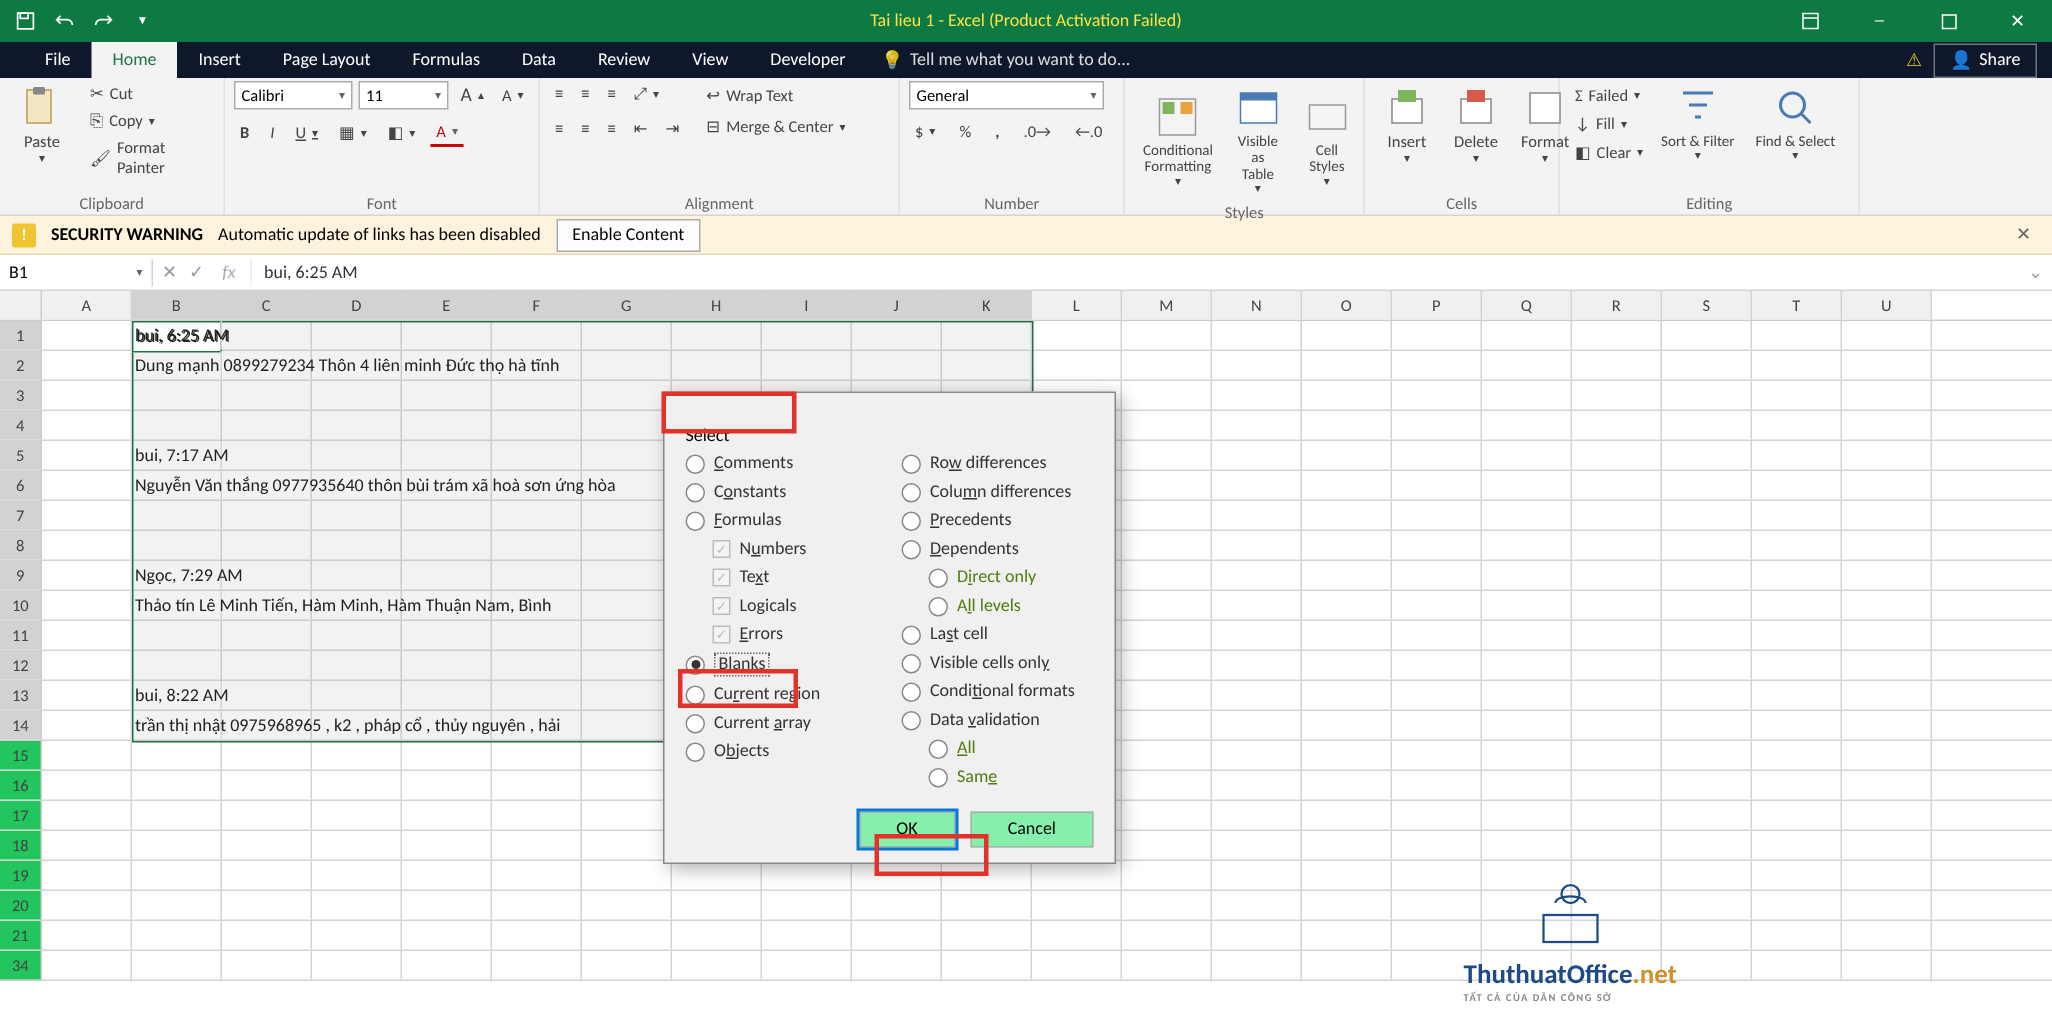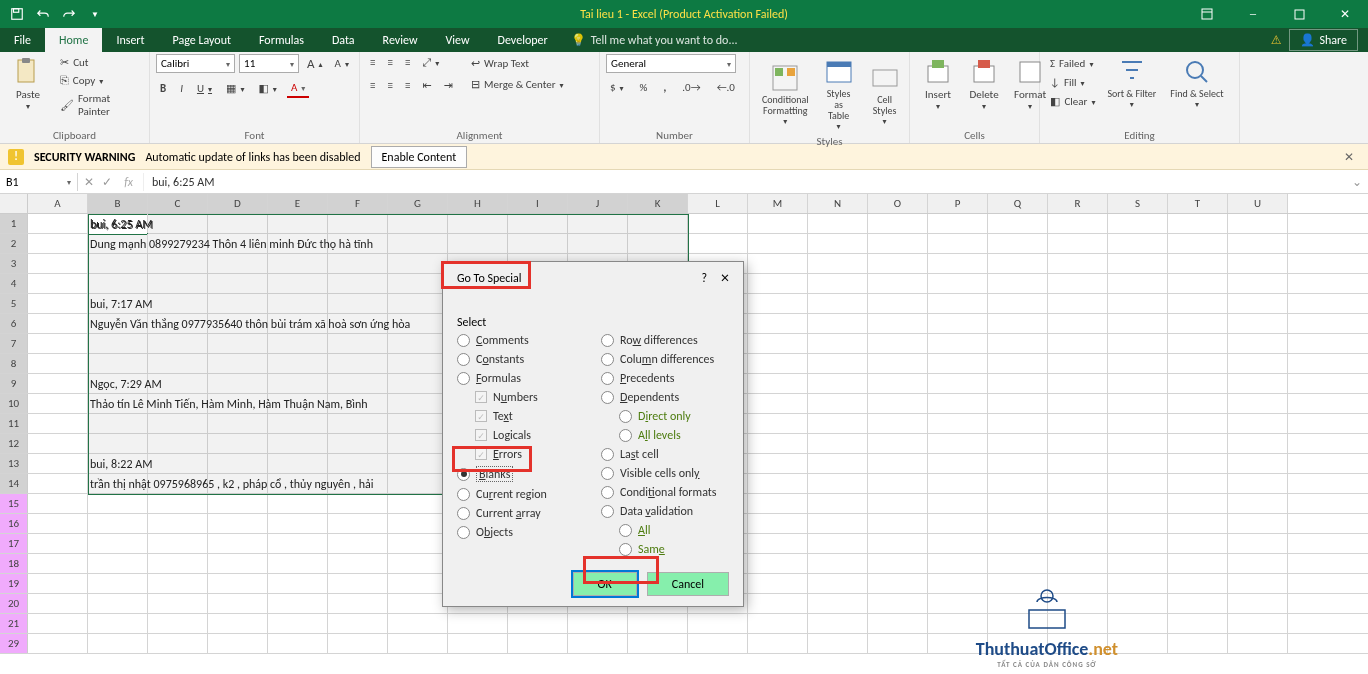--- a/index.html
+++ b/index.html
@@ -3,74 +3,74 @@
 <meta charset="utf-8">
 <style>
 *{margin:0;padding:0;box-sizing:border-box;font-family:"Segoe UI",Calibri,sans-serif;user-select:none}
 body{width:1368px;height:674px;background:#fff;position:relative;overflow:hidden;font-size:12px}
 .titlebar{height:28px;background:#0d7a43;display:flex;align-items:center;color:#fff;position:relative}
 .qat{display:flex;align-items:center;gap:4px;padding-left:6px}
 .qat-btn{width:22px;height:22px;display:flex;align-items:center;justify-content:center;color:#fff}
 .title-text{position:absolute;left:50%;transform:translateX(-50%);font-size:12px;color:#fde047}
 .win-controls{margin-left:auto;display:flex}
 .win-btn{width:46px;height:28px;display:flex;align-items:center;justify-content:center;color:#fff}
-.ribbon-tabs{height:24px;background:#14532d;display:flex;align-items:center;color:#fff;font-size:12px;padding-left:0}
+.ribbon-tabs{height:24px;background:#0f172a;display:flex;align-items:center;color:#fff;font-size:12px;padding-left:16px}
 .ribbon-tab{padding:0 14px;height:24px;display:flex;align-items:center;cursor:pointer}
 .ribbon-tab.active{background:#f3f3f3;color:#217346}
 .tell-me{margin-left:10px;display:flex;align-items:center;gap:4px;opacity:.85}
 .share-area{margin-left:auto;display:flex;align-items:center;gap:8px;padding-right:10px}
 .share-btn{padding:3px 10px;border:1px solid rgba(255,255,255,.4);display:flex;align-items:center;gap:4px}
 .ribbon{height:92px;background:#f3f3f3;border-bottom:1px solid #d4d4d4;display:flex}
 .rib-group{border-right:1px solid #e0e0e0;display:flex;flex-direction:column;padding:2px 6px 0}
 .rib-group-label{font-size:11px;color:#666;text-align:center;padding:2px 0 1px;margin-top:auto}
 .rib-row{display:flex;align-items:center;gap:2px}
 .rib-col{display:flex;flex-direction:column;gap:1px}
 .rib-btn{padding:2px 4px;display:flex;align-items:center;gap:4px;font-size:11px;color:#444}
 .rib-big{flex-direction:column;padding:2px 6px;text-align:center;gap:0}
 .rib-big svg,.rib-big .ico{width:32px;height:32px}
 .font-box{border:1px solid #ababab;background:#fff;padding:2px 4px;font-size:11px;display:flex;align-items:center;min-width:60px}
 .dd-arrow{margin-left:auto;font-size:8px;color:#666}
 .warning-bar{height:26px;background:#fef4dd;border-bottom:1px solid #e5d8b5;display:flex;align-items:center;padding:0 8px;font-size:12px;gap:10px}
 .warn-ico{width:16px;height:16px;background:#f0c430;border-radius:2px;display:flex;align-items:center;justify-content:center;color:#fff;font-weight:bold;font-size:11px}
 .warn-btn{border:1px solid #ababab;background:#fdfdfd;padding:3px 10px;font-size:12px}
 .warn-close{margin-left:auto;color:#666;padding:0 6px}
 .namebox-row{height:24px;border-bottom:1px solid #d4d4d4;display:flex;align-items:center;background:#fff}
-.namebox{width:78px;border-right:1px solid #d4d4d4;padding:2px 6px;font-size:12px;display:flex;align-items:center}
+.namebox{width:102px;border-right:1px solid #d4d4d4;padding:2px 6px;font-size:12px;display:flex;align-items:center}
 .fx-area{display:flex;align-items:center;gap:8px;padding:0 6px;color:#999}
 .fx-btn{padding:0 4px;color:#aaa;font-style:italic}
 .formula-bar{flex:1;padding:2px 8px;font-size:12px;color:#333;border-left:1px solid #eee}
 .grid-area{position:relative;background:#fff}
 .col-headers{height:20px;display:flex;border-bottom:1px solid #ccc;background:#fff}
 .corner{width:28px;border-right:1px solid #ccc;background:#f0f0f0}
 .col-h{width:60px;border-right:1px solid #d4d4d4;text-align:center;font-size:11px;color:#444;line-height:20px;background:#f0f0f0}
 .col-h.sel{background:#d2d2d2}
 .rows{display:flex;flex-direction:column}
 .row{display:flex;height:20px;border-bottom:1px solid #d4d4d4}
-.row-h{width:28px;border-right:1px solid #ccc;text-align:center;font-size:11px;color:#444;line-height:20px;background:#f0abfc}
+.row-h{width:28px;border-right:1px solid #ccc;text-align:center;font-size:11px;color:#444;line-height:20px;background:#22c55e}
 .row-h.sel{background:#d2d2d2}
 .cell{width:60px;border-right:1px solid #d4d4d4;font-size:12px;padding:1px 2px;white-space:nowrap;overflow:visible;line-height:18px;color:#222}
 .sel-range{position:absolute;border:1.5px solid #217346;background:rgba(150,150,150,.12);pointer-events:none}
 .active-cell{position:absolute;border:1.5px solid #217346;background:#fff;pointer-events:none;font-size:12px;padding:1px 2px;line-height:18px;color:#222;white-space:nowrap}
 .dialog{position:absolute;background:#f0f0f0;border:1px solid #888;box-shadow:3px 3px 12px rgba(0,0,0,.3);font-size:12px}
 .dialog-title{padding:6px 10px;font-size:12px;display:flex;align-items:center}
 .dlg-close{margin-left:auto;padding:0 4px;display:flex;gap:14px;align-items:center}
 .dialog-body{padding:6px 14px 10px}
 .dlg-label{margin:16px 0 4px}
 .radio-cols{display:flex;gap:14px}
 .radio-col{display:flex;flex-direction:column;gap:5px;min-width:130px}
 .radio-item{display:flex;align-items:center;gap:6px;font-size:12px;color:#333}
 .radio-item.dis{color:#4d7c0f}
 .radio-item.indent{margin-left:18px}
 .radio{width:13px;height:13px;border:1px solid #888;border-radius:50%;display:flex;align-items:center;justify-content:center;background:#fff}
 .radio.on::after{content:"";width:6px;height:6px;background:#333;border-radius:50%}
 .chk{width:12px;height:12px;border:1px solid #bbb;background:#f4f4f4;display:flex;align-items:center;justify-content:center;color:#bbb;font-size:9px}
 .dlg-buttons{display:flex;justify-content:flex-end;gap:10px;margin-top:16px}
 .dlg-btn{border:1px solid #adadad;background:#86efac;padding:4px 24px;font-size:12px}
 .dlg-btn.primary{outline:2px solid #0078d7}
-.watermark{position:absolute;right:250px;top:390px;color:#1e4b87;font-weight:bold;font-size:18px;text-align:center;pointer-events:none}
+.watermark{position:absolute;right:250px;top:390px;color:#1e4b87;font-weight:bold;font-size:18px;text-align:left;pointer-events:none}
 .red-box{border:3px solid #e4322b;pointer-events:none;position:absolute}
 </style>
 </head>
 <body>
 
 <div class="titlebar">
   <div class="qat">
     <div class="qat-btn">
         <svg width="14" height="14" viewBox="0 0 16 16" fill="none" stroke="#fff" stroke-width="1.3">
           <rect x="2" y="2" width="12" height="12"></rect>
@@ -236,21 +236,21 @@
             <rect x="18" y="6" width="8" height="8" fill="#e8a33d"></rect>
           </svg>
           <span style="font-size:10px;line-height:11px">Conditional Formatting</span>
           <span style="font-size:8px">▾</span>
         </div>
       <div class="rib-btn rib-big">
           <svg class="ico" viewBox="0 0 32 32">
             <rect x="4" y="6" width="24" height="20" fill="#fff" stroke="#4a7bb5"></rect>
             <rect x="4" y="6" width="24" height="5" fill="#4a7bb5"></rect>
           </svg>
-          <span style="font-size:10px;line-height:11px">Styles as Table</span>
+          <span style="font-size:10px;line-height:11px">Visible as Table</span>
           <span style="font-size:8px">▾</span>
         </div>
       <div class="rib-btn rib-big">
           <svg class="ico" viewBox="0 0 32 32">
             <rect x="4" y="8" width="24" height="16" fill="#f4f4f4" stroke="#999"></rect>
           </svg>
           <span style="font-size:10px;line-height:11px">Cell Styles</span>
           <span style="font-size:8px">▾</span>
         </div>
     </div>
@@ -871,21 +871,21 @@
         <div class="cell"></div>
         <div class="cell"></div>
         <div class="cell"></div>
         <div class="cell"></div>
         <div class="cell"></div>
         <div class="cell"></div>
         <div class="cell"></div>
         <div class="cell"></div>
       </div>
       <div class="row">
-        <div class="row-h">29</div>
+        <div class="row-h">34</div>
         <div class="cell"></div>
         <div class="cell"></div>
         <div class="cell"></div>
         <div class="cell"></div>
         <div class="cell"></div>
         <div class="cell"></div>
         <div class="cell"></div>
         <div class="cell"></div>
         <div class="cell"></div>
         <div class="cell"></div>
@@ -909,27 +909,20 @@
         <circle cx="30" cy="12" r="6" fill="none" stroke="#1e4b87" stroke-width="1.5"></circle>
         <rect x="12" y="26" width="36" height="18" fill="none" stroke="#1e4b87" stroke-width="1.5"></rect>
         <path d="M20 18c0-6 20-6 20 0" fill="none" stroke="#1e4b87" stroke-width="1.5"></path>
       </svg>
     <div><span>ThuthuatOffice</span><span style="color:#d0902e">.net</span></div>
     <div style="font-size:7px;font-weight:bold;letter-spacing:1px;color:#888">TẤT CẢ CỦA DÂN CÔNG SỞ</div>
   </div>
 </div>
 
 <div class="dialog" style="left:442px;top:261px;width:302px">
-  <div class="dialog-title">
-    <span style="padding:1px 4px">Go To Special</span>
-    <div class="dlg-close">
-      <span>?</span>
-      <span style="font-size:16px">×</span>
-    </div>
-  </div>
   <div class="dialog-body">
     <div class="dlg-label">Select</div>
     <div class="radio-cols">
       <div class="radio-col" id="dlg-left">
           <div class="radio-item">
             <div class="radio"></div>
             <span><u>C</u>omments</span>
           </div>
           <div class="radio-item">
             <div class="radio"></div>

